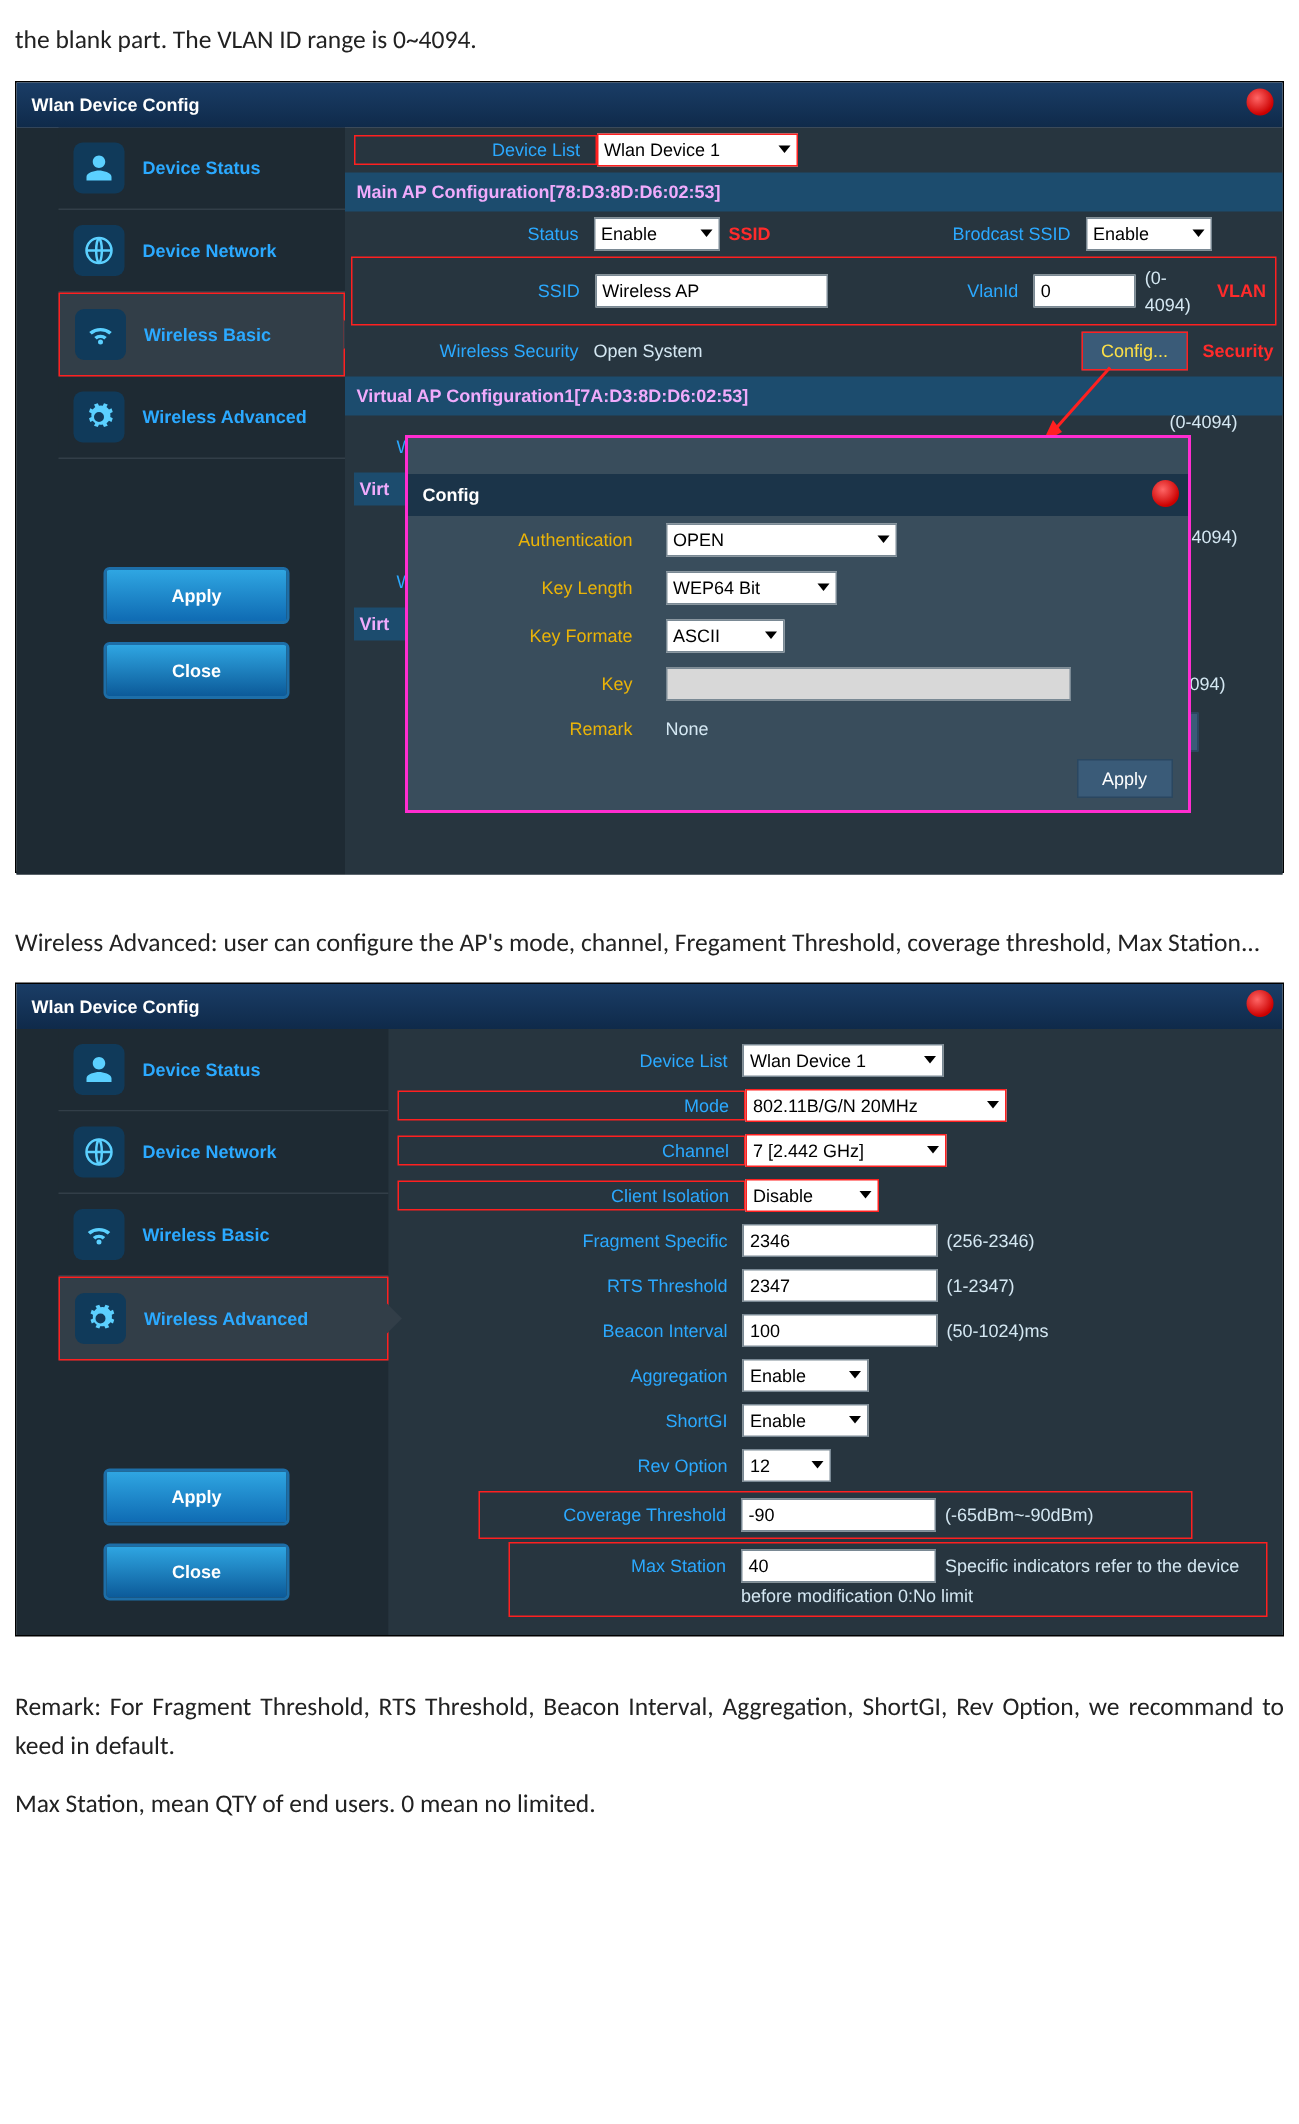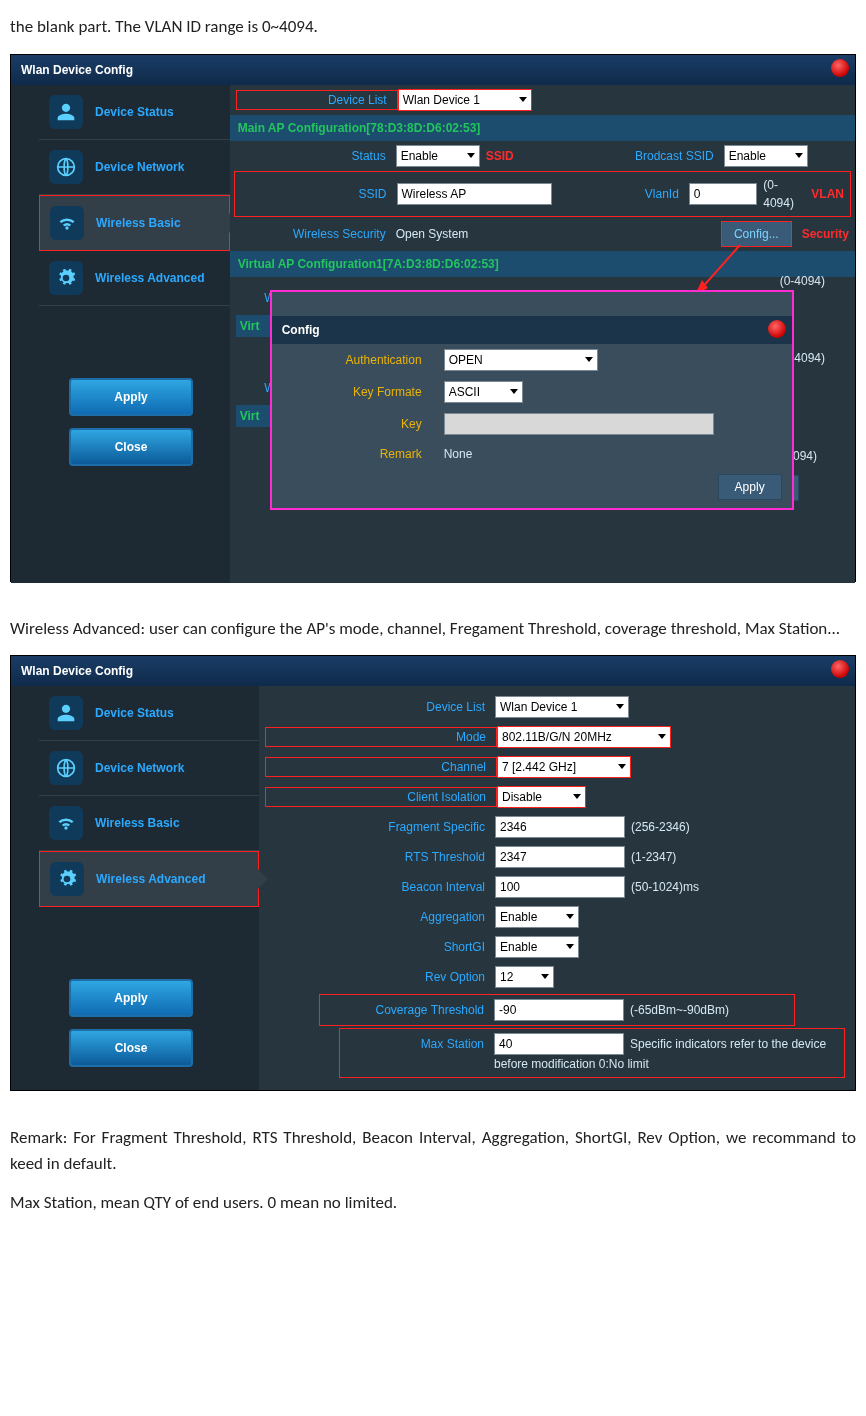--- a/index.html
+++ b/index.html
@@ -106,21 +106,21 @@
     padding: 4px 6px;
   }
   .flabel {
     width: 150px;
     text-align: right;
     padding-right: 10px;
     color: #2ba9ff;
   }
   .section-head {
     background: #1c4c6e;
-    color: #22c55e;
+    color: #f0abfc;
     font-weight: bold;
     padding: 4px 8px;
   }
   .input, .select {
     background: #fff;
     color: #000;
     border: 1px solid #7a8994;
     padding: 1px 4px;
     font-size: 12px;
     height: 18px;
@@ -131,21 +131,21 @@
     position: absolute;
     right: 4px;
     top: 7px;
     border-left: 4px solid transparent;
     border-right: 4px solid transparent;
     border-top: 5px solid #000;
   }
   .range-note { color: #d4e7f2; margin-left: 6px; }
   .cfg-btn {
     background: #3a5b78;
-    color: #7dd3fc;
+    color: #fde047;
     padding: 3px 12px;
     border: 1px solid #2a4760;
   }
 
   .red-box { border: 1px solid #ff2020; }
   .red-text { color: #ff2b2b; font-weight: bold; }
 
   
   .popup {
     position: absolute;
@@ -307,20 +307,24 @@
       <div class="popup" style="left:40px; top:205px; width:520px;">
         <div class="p-title">
           <span>Config</span>
           <div class="close-red" style="top:4px;"></div>
         </div>
         <div class="prow">
           <div class="plabel">Authentication</div>
           <div class="select" style="width:130px;">OPEN</div>
         </div>
         <div class="prow">
+          <div class="plabel">Key Length</div>
+          <div class="select" style="width:90px;">WEP64 Bit</div>
+        </div>
+        <div class="prow">
           <div class="plabel">Key Formate</div>
           <div class="select" style="width:55px;">ASCII</div>
         </div>
         <div class="prow">
           <div class="plabel">Key</div>
           <div class="input" style="width:260px;background:#d8d8d8;"></div>
         </div>
         <div class="prow">
           <div class="plabel">Remark</div>
           <span style="color:#d4e7f2;">None</span>

